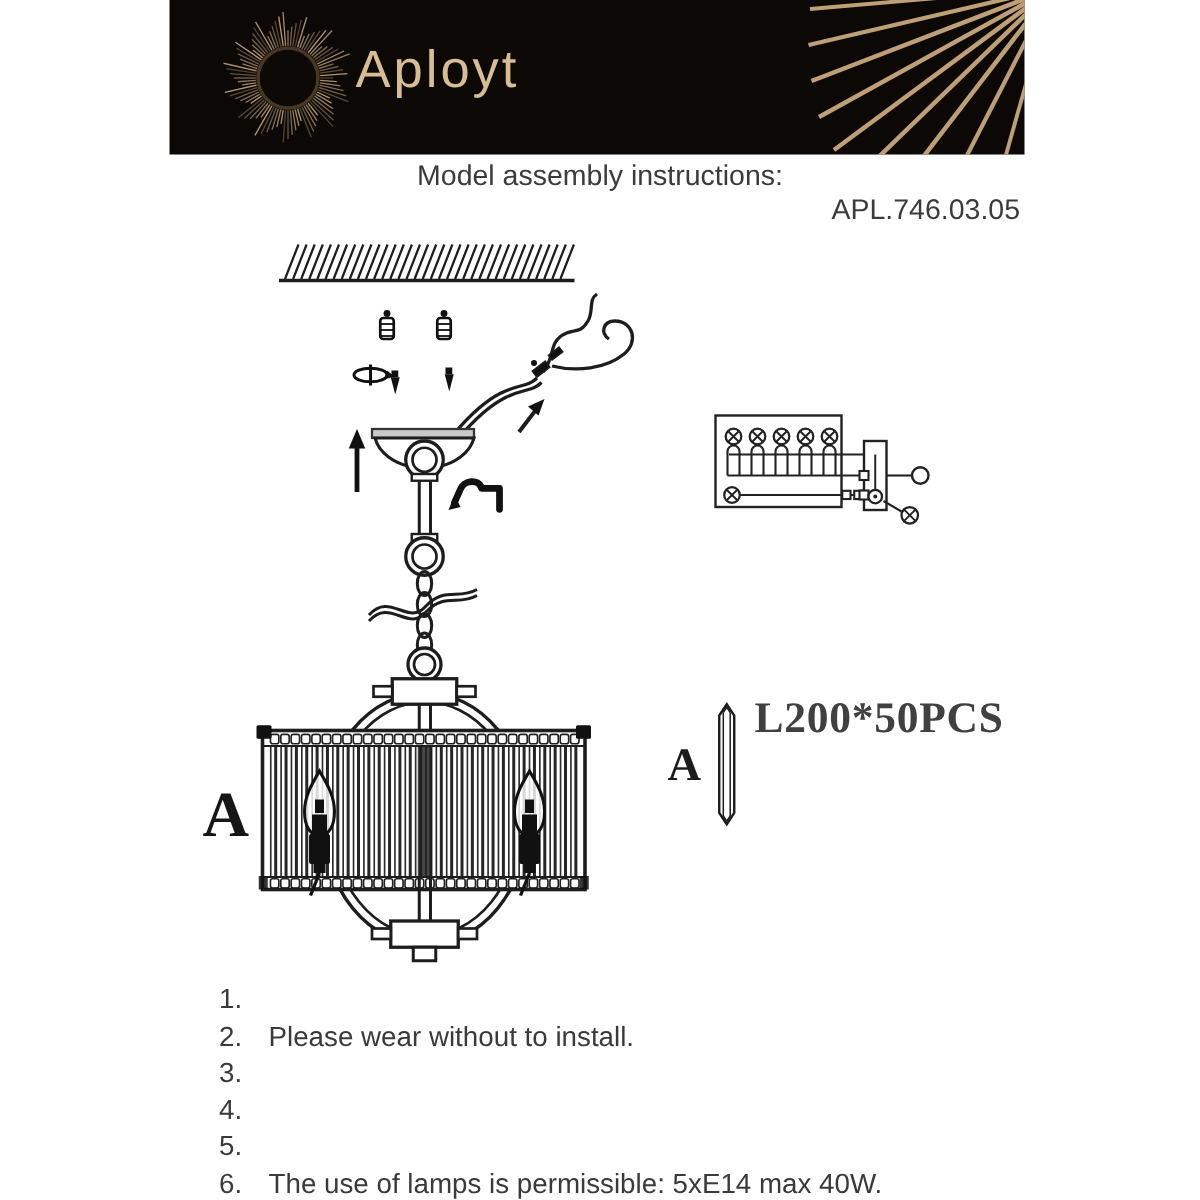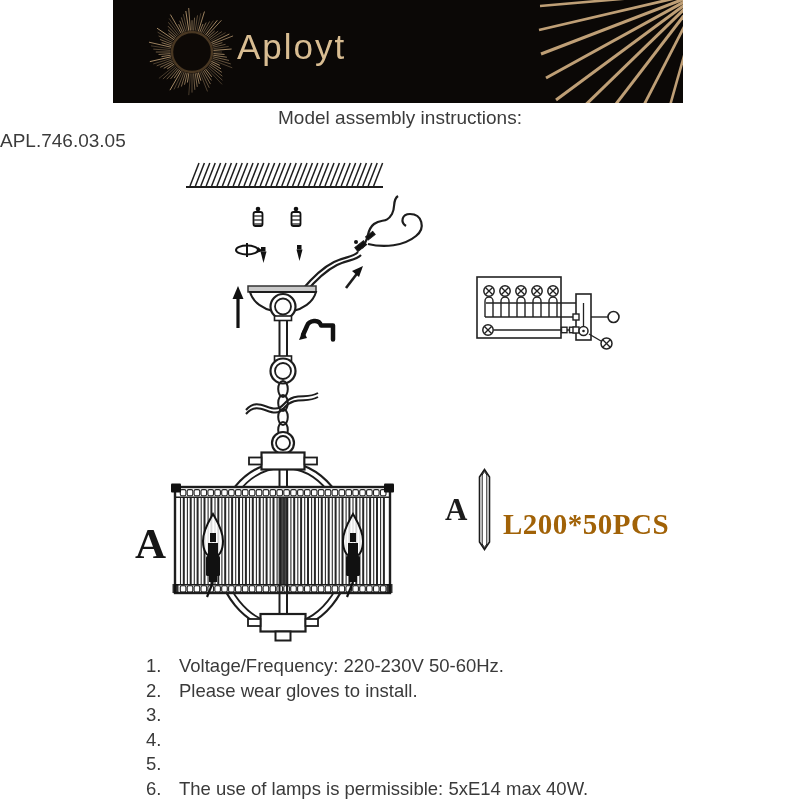--- a/index.html
+++ b/index.html
@@ -2,27 +2,27 @@
 <html><head>
 <meta charset="utf-8">
 <style>
   html,body{margin:0;padding:0;background:#ffffff;}
   #page{position:relative;width:800px;height:800px;background:#fff;overflow:hidden;
         font-family:"Liberation Sans",sans-serif;}
   .abs{position:absolute;}
   #banner-logo-text{left:237px;top:27px;width:200px;font-size:35px;font-weight:400;
         letter-spacing:2px;color:#d9bd92;}
   #title-line{left:0;top:107px;width:800px;text-align:center;font-size:19px;color:#3b3b3b;}
-  #model-line{left:0;top:130px;width:680px;text-align:left;font-size:19px;color:#3b3b3b;}
+  #model-line{left:0;top:130px;width:680px;text-align:right;font-size:19px;color:#3b3b3b;}
   #label-a-main{left:135px;top:519px;font-family:"Liberation Serif",serif;
         font-size:43px;font-weight:700;color:#161616;}
   #label-a-detail{left:445px;top:492px;font-family:"Liberation Serif",serif;
         font-size:31px;font-weight:600;color:#1c1c1c;}
-  #detail-spec{left:503px;top:508px;font-family:"Liberation Serif",serif;
-        font-size:29px;font-weight:600;color:#a16207;letter-spacing:0.5px;}
+  #detail-spec{left:503px;top:463px;font-family:"Liberation Serif",serif;
+        font-size:29px;font-weight:600;color:#404040;letter-spacing:0.5px;}
   #instructions{left:146px;top:654px;width:560px;}
   #instructions ol{list-style:none;margin:0;padding:0;}
   #instructions li{display:flex;font-size:18.5px;line-height:24.6px;color:#3a3a3a;}
   #instructions .num{width:33px;flex:0 0 33px;}
   svg{position:absolute;left:0;top:0;}
 </style>
 </head>
 <body>
 
 <div id="page">
@@ -485,25 +485,24 @@
   <div class="abs" id="title-line">Model assembly instructions:</div>
   <div class="abs" id="model-line">APL.746.03.05</div>
   <div class="abs" id="label-a-main">A</div>
   <div class="abs" id="label-a-detail">A</div>
   <div class="abs" id="detail-spec">L200*50PCS</div>
 
   <div class="abs" id="instructions">
     <ol>
       <li>
           <span class="num">1.</span>
-          <span>Voltage/Frequency: 220-230V 50-60Hz.</span>
         </li>
       <li>
           <span class="num">2.</span>
-          <span>Please wear gloves to install.</span>
+          <span>Please wear without to install.</span>
         </li>
       <li>
           <span class="num">3.</span>
         </li>
       <li>
           <span class="num">4.</span>
         </li>
       <li>
           <span class="num">5.</span>
         </li>

